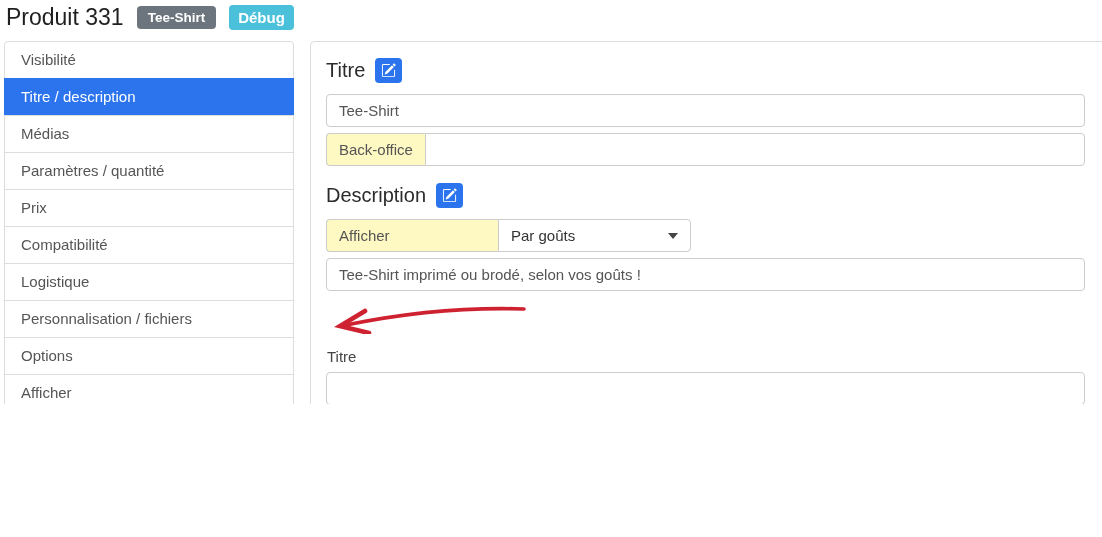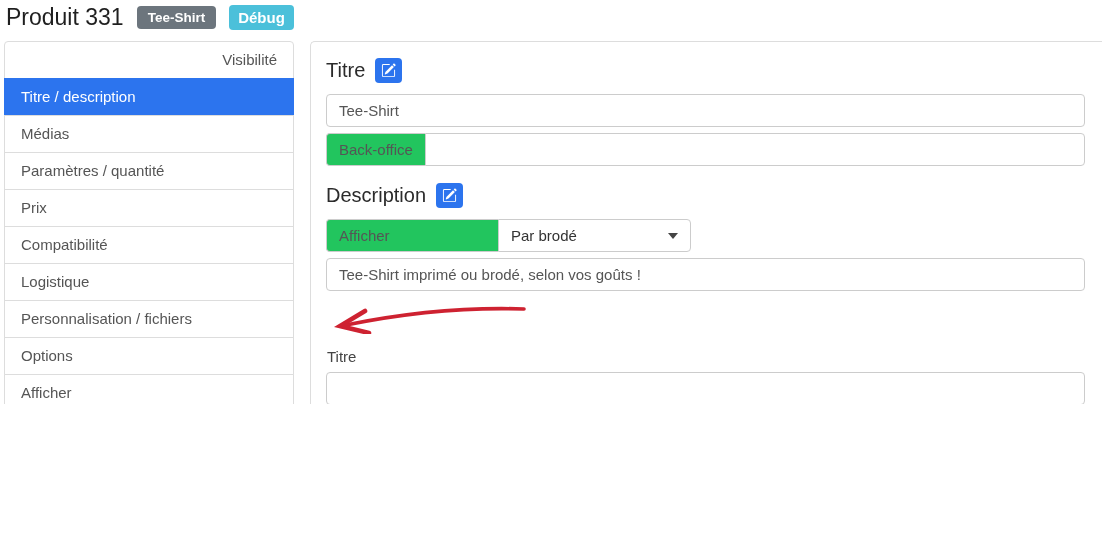--- a/index.html
+++ b/index.html
@@ -13,40 +13,40 @@
   .badge { color:#fff; font-weight:700; border-radius:4px; line-height:1; display:inline-block; }
   .badge-secondary { background:#6c757d; font-size:13.5px; padding:5px 11px 5px; }
   .badge-info { background:#4bc0da; font-size:15px; padding:5px 9px; }
 
   
   .layout { display:flex; align-items:flex-start; }
 
   
   .sidebar { list-style:none; margin:0 0 0 4px; padding:0; width:290px; flex:none; }
   .sidebar li { background:#fff; border:1px solid #ddd; margin-top:-1px; padding:9px 16px 10px; font-size:15px; color:#555; cursor:pointer; }
-  .sidebar li:first-child { border-top-left-radius:4px; border-top-right-radius:4px; margin-top:0;text-align:right; }
+  .sidebar li:first-child { border-top-left-radius:4px; border-top-right-radius:4px; margin-top:0; }
   .sidebar li:last-child { border-bottom-left-radius:4px; border-bottom-right-radius:4px; }
   .sidebar li.active { background:#2c74ee; border-color:#2c74ee; color:#fff; }
 
   
   .main-panel { flex:1; margin-left:16px; border-top:1px solid #ddd; border-left:1px solid #ddd; border-top-left-radius:5px; padding:16px 17px 24px 15px; min-height:497px; }
 
   .section-heading { display:flex; align-items:center; gap:10px; margin:0 0 11px; }
   .section-heading h2 { margin:0; font-size:20px; font-weight:500; color:#2b2b2b; }
   .section-heading.small h2 { font-size:18px; }
   .mt { margin-top:17px; }
   .edit-btn { display:inline-flex; align-items:center; justify-content:center; width:27px; height:25px; background:#2c74ee; border:none; border-radius:4px; cursor:pointer; padding:0; }
   .edit-btn svg { width:15px; height:15px; fill:#fff; }
 
   .form-row { margin-bottom:6px; }
   .form-control { width:100%; height:33px; border:1px solid #ccc; border-radius:4px; padding:5px 12px; font-size:15px; color:#555; background:#fff; outline:none; font-family:inherit; }
   .input-group { display:flex; width:100%; }
   .input-group .form-control { border-radius:0 4px 4px 0; flex:1; }
   .input-group .form-control.mid { border-radius:0; }
-  .addon { background:#22c55e; border:1px solid #ccc; border-right:none; color:#555; font-size:15px; padding:13px 12px; display:flex; align-items:center; border-radius:4px 0 0 4px; height:33px; }
+  .addon { background:#fef9c3; border:1px solid #ccc; border-right:none; color:#555; font-size:15px; padding:13px 12px; display:flex; align-items:center; border-radius:4px 0 0 4px; height:33px; }
   .addon-wide { min-width:172px; }
   .addon-right { border:1px solid #ccc; border-left:none; border-radius:0 4px 4px 0; }
 
   .select-control { width:193px; height:33px; border:1px solid #ccc; border-radius:0 4px 4px 0; background:#fff; display:flex; align-items:center; justify-content:space-between; padding:5px 12px; font-size:15px; color:#333; cursor:pointer; }
   .caret { width:0; height:0; border-left:5px solid transparent; border-right:5px solid transparent; border-top:6px solid #444; }
 
   .field-label { font-size:15px; color:#444; margin:14px 0 7px 1px; }
 
   .arrow-svg { width:200px; height:30px; margin:-4px 0 0 2px; flex:none; }
 </style>
@@ -103,21 +103,21 @@
           <svg viewBox="0 0 16 16" aria-hidden="true">
             <path d="M15.502 1.94a.5.5 0 0 1 0 .706L14.459 3.69l-2-2L13.502.646a.5.5 0 0 1 .707 0l1.293 1.293zm-1.75 2.456-2-2L4.939 9.21a.5.5 0 0 0-.121.196l-.805 2.414a.25.25 0 0 0 .316.316l2.414-.805a.5.5 0 0 0 .196-.12l6.813-6.814z"></path>
             <path fill-rule="evenodd" d="M1 13.5A1.5 1.5 0 0 0 2.5 15h11a1.5 1.5 0 0 0 1.5-1.5v-6a.5.5 0 0 0-1 0v6a.5.5 0 0 1-.5.5h-11a.5.5 0 0 1-.5-.5v-11a.5.5 0 0 1 .5-.5H9a.5.5 0 0 0 0-1H2.5A1.5 1.5 0 0 0 1 2.5v11z"></path>
           </svg>
         </button>
       </div>
 
       <div class="form-row input-group">
         <span class="addon addon-wide">Afficher</span>
         <div class="select-control">
-          <span>Par brodé</span>
+          <span>Par goûts</span>
           <span class="caret"></span>
         </div>
       </div>
 
       <div class="form-row">
         <input class="form-control" type="text" value="Tee-Shirt imprimé ou brodé, selon vos goûts !" style="">
       </div>
 
       <div class="section-heading small mt">
         <svg class="arrow-svg" viewBox="0 0 200 30" aria-hidden="true">

